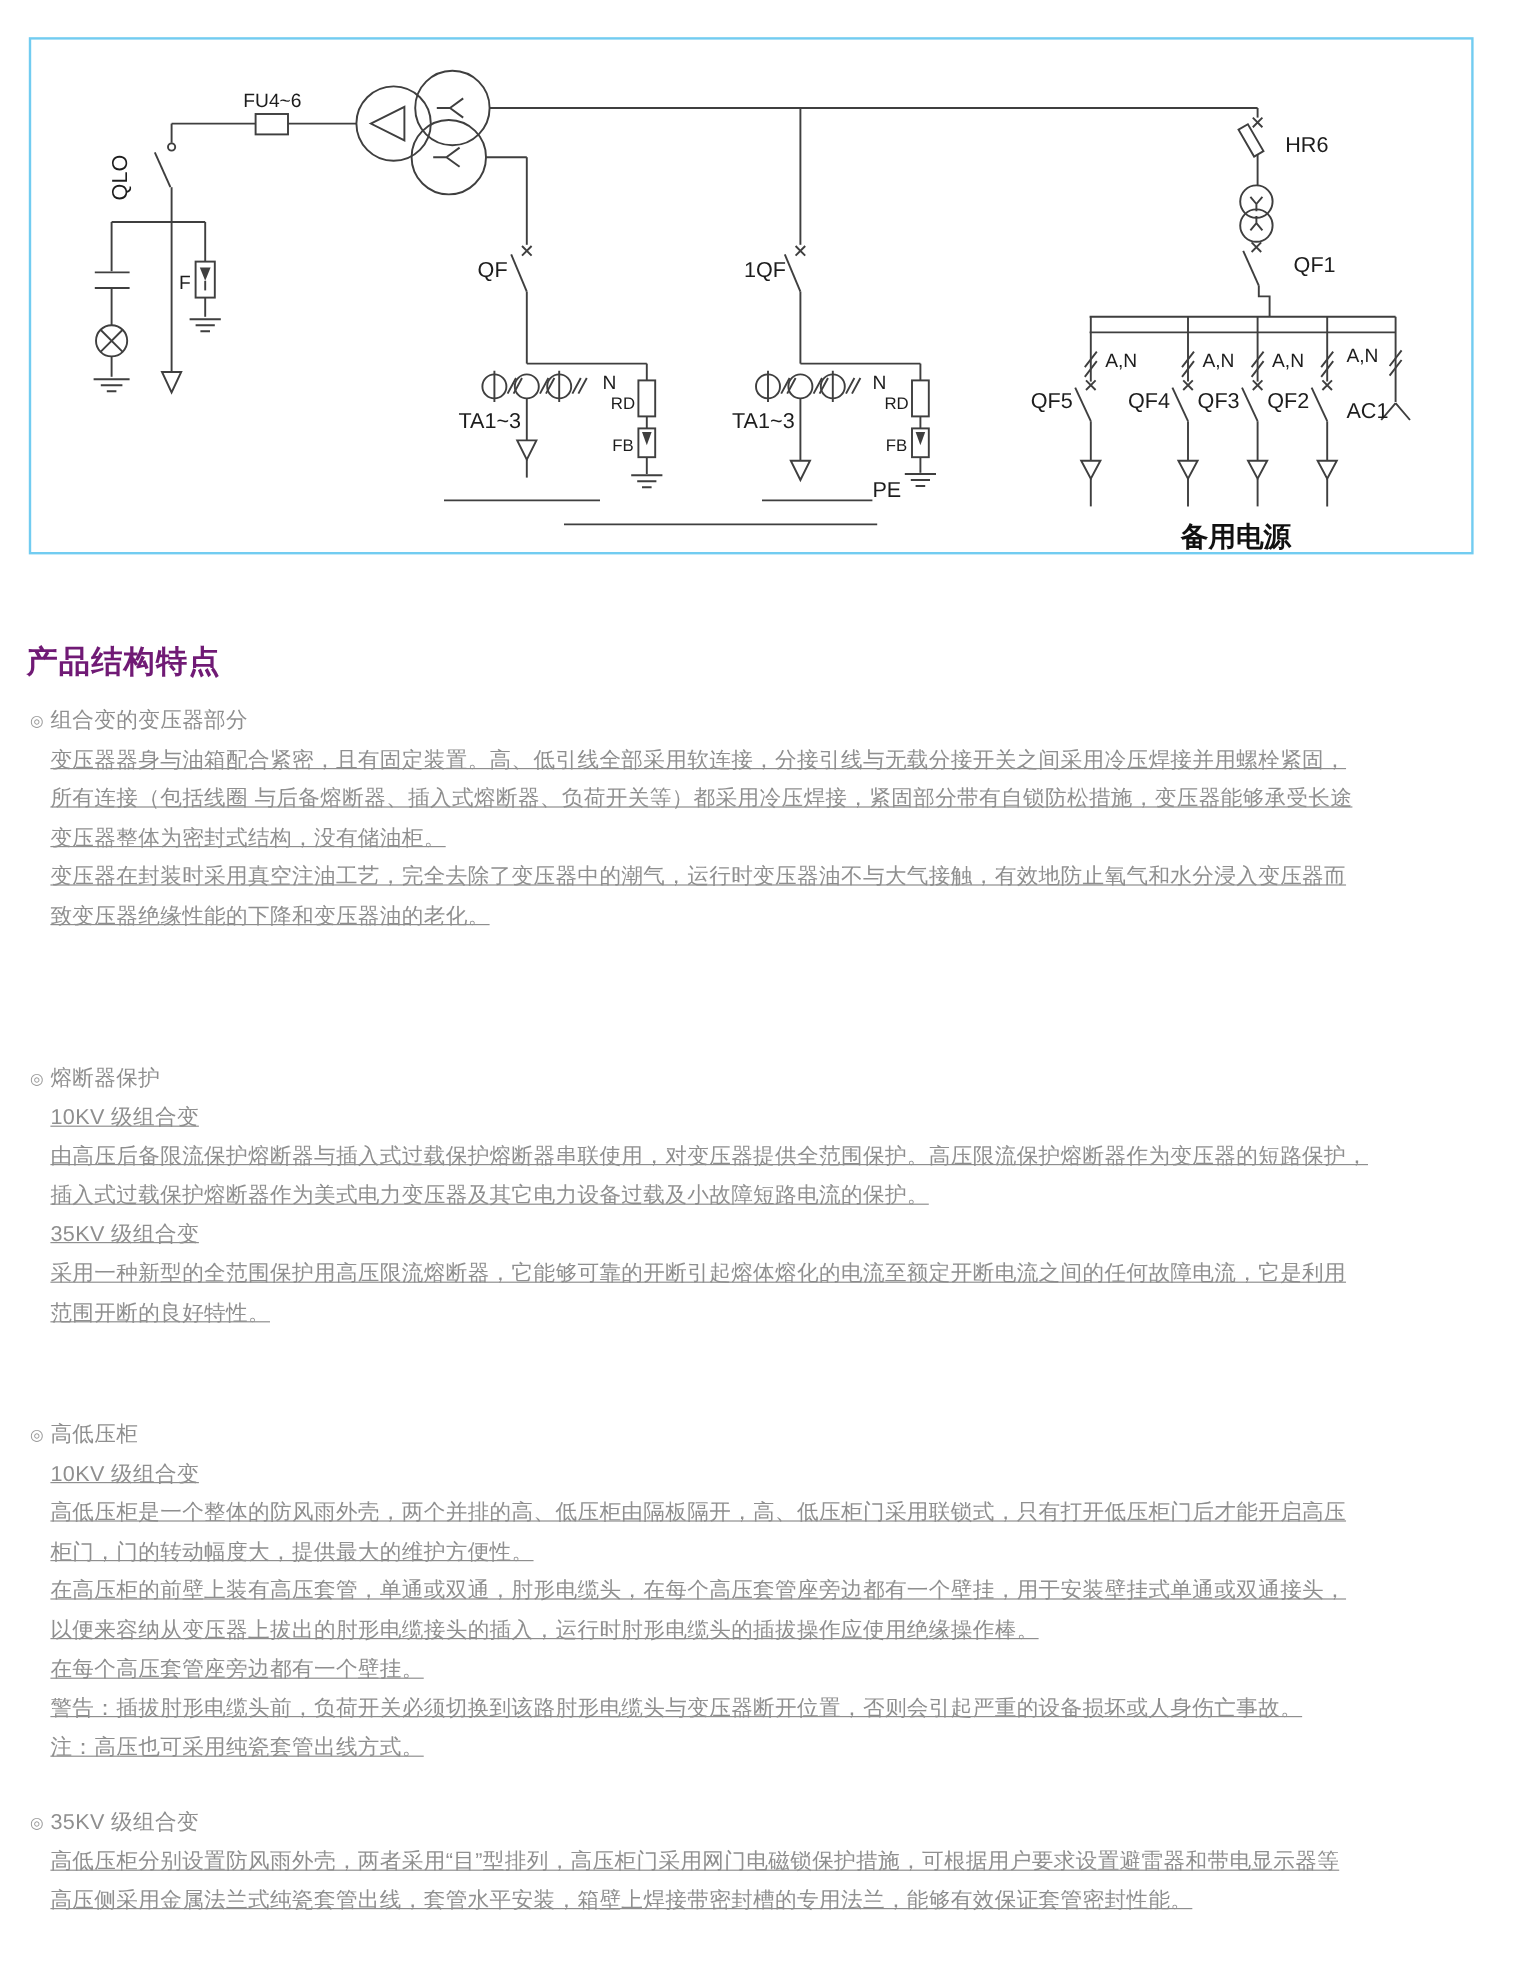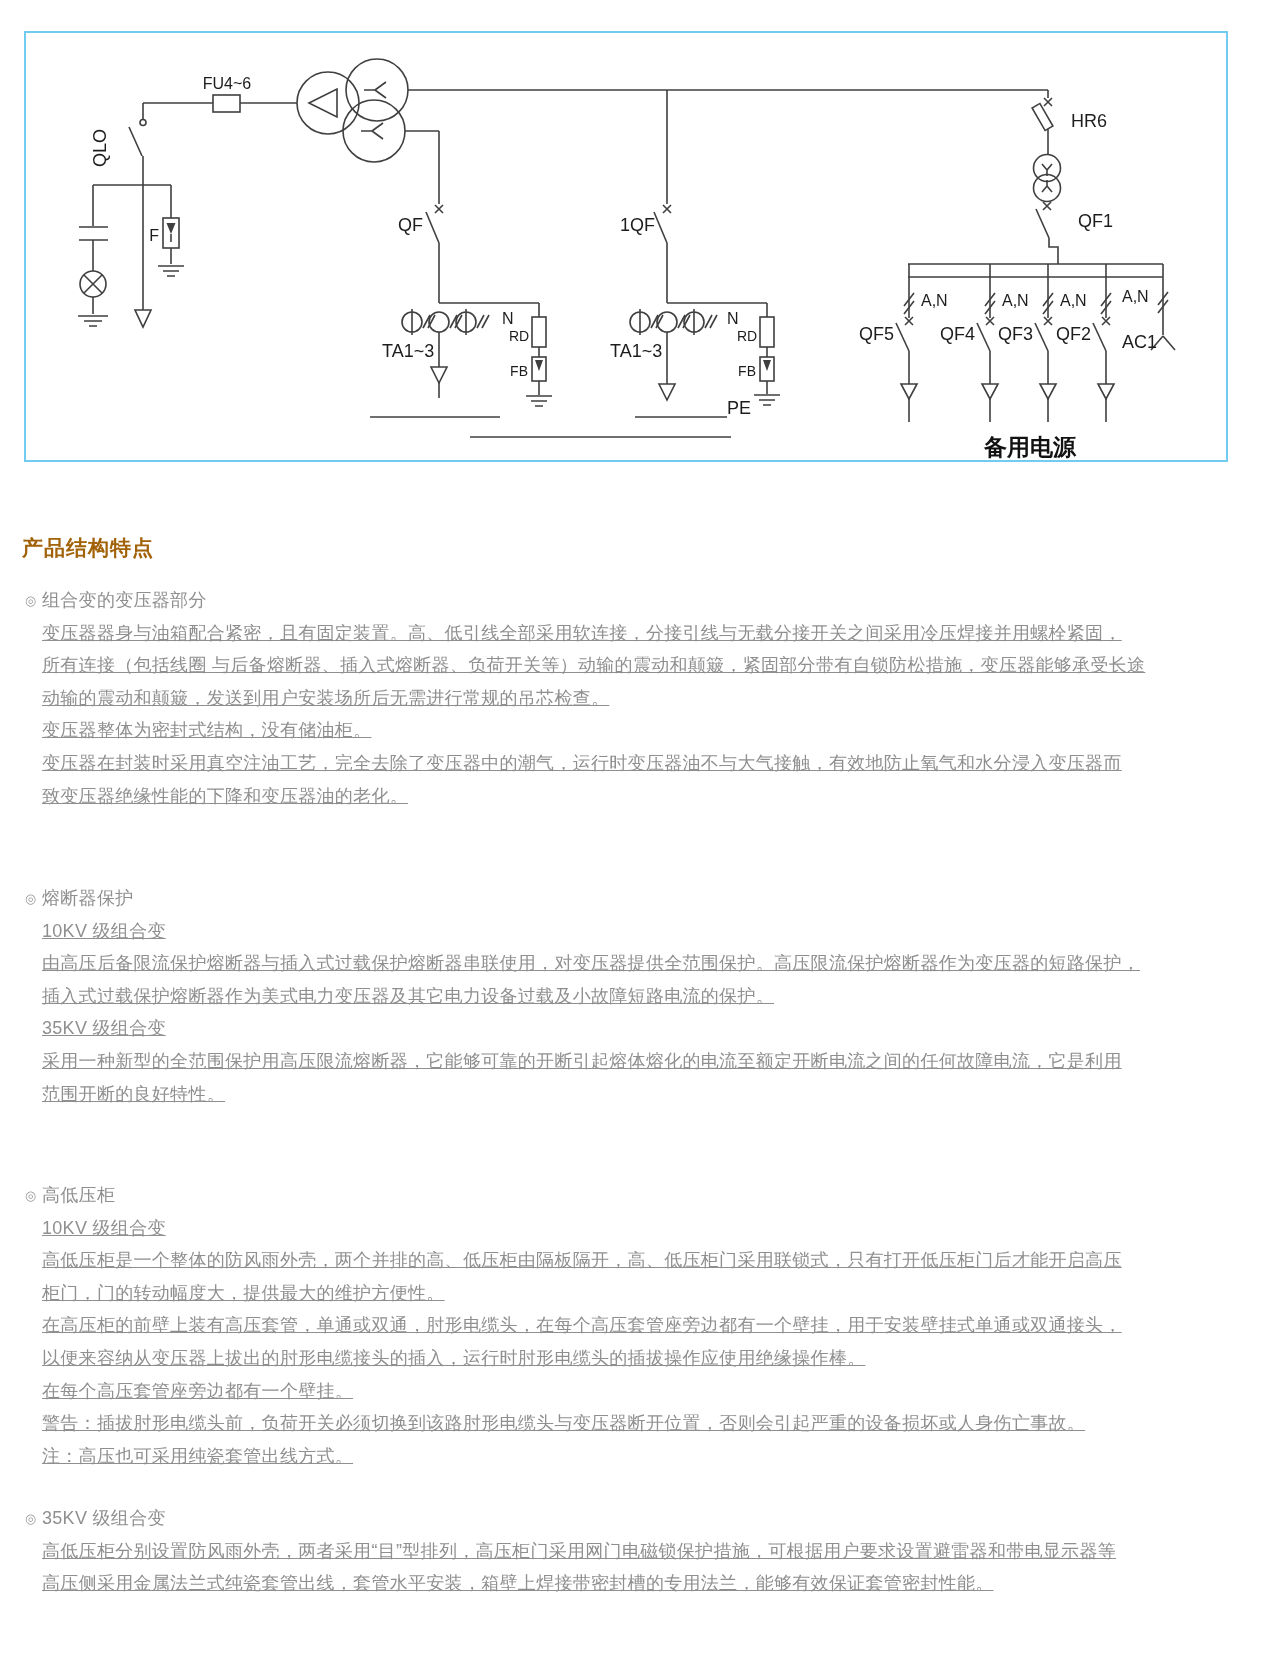--- a/index.html
+++ b/index.html
@@ -14,22 +14,22 @@
   svg.circuit { position:absolute; left:0; top:0; }
   svg.circuit * { vector-effect:none; }
   .sym { stroke:#3f3f3f; stroke-width:1.6; fill:none; }
   .symfill { fill:#3f3f3f; stroke:none; }
   .symwhite { stroke:#3f3f3f; stroke-width:1.6; fill:#ffffff; }
   .lbl { fill:#1d1d1d; font-family:"Liberation Sans", sans-serif; font-size:18px; }
   .lbl-s { fill:#1d1d1d; font-family:"Liberation Sans", sans-serif; font-size:14px; }
   .lbl-m { fill:#1d1d1d; font-family:"Liberation Sans", sans-serif; font-size:16px; }
   .lbl-b { fill:#111111; font-family:"Liberation Sans", sans-serif; font-size:23px; font-weight:bold; }
   .heading {
-    position:absolute; left:22px; top:534px; font-size:21px; font-weight:bold;
-    color:#a16207; letter-spacing:1px;
+    position:absolute; left:22px; top:534px; font-size:26px; font-weight:bold;
+    color:#701a75; letter-spacing:1px;
   }
   .section { position:absolute; left:25px; width:1185px; color:#8f8f8f; font-size:18px; letter-spacing:0.3px; }
   #sec1 { top:584px; } #sec2 { top:882px; } #sec3 { top:1179px; } #sec4 { top:1502px; }
   .sec-title { position:relative; padding-left:17px; line-height:32.6px; white-space:nowrap; }
   .bullet { position:absolute; left:0px; top:1px; font-size:13px; color:#9a9a9a; }
   .line { padding-left:17px; line-height:32.6px; white-space:nowrap;text-decoration:underline; }
 </style>
 </head>
 <body>
 
@@ -219,22 +219,21 @@
   </svg>
 
   <div class="heading">产品结构特点</div>
 
   <div class="section" id="sec1">
     <div class="sec-title">
       <span class="bullet">◎</span>
       <span>组合变的变压器部分</span>
     </div>
     <div class="line">变压器器身与油箱配合紧密，且有固定装置。高、低引线全部采用软连接，分接引线与无载分接开关之间采用冷压焊接并用螺栓紧固，</div>
-    <div class="line">所有连接（包括线圈 与后备熔断器、插入式熔断器、负荷开关等）动输的震动和颠簸，紧固部分带有自锁防松措施，变压器能够承受长途</div>
-    <div class="line">动输的震动和颠簸，发送到用户安装场所后无需进行常规的吊芯检查。</div>
+    <div class="line">所有连接（包括线圈 与后备熔断器、插入式熔断器、负荷开关等）都采用冷压焊接，紧固部分带有自锁防松措施，变压器能够承受长途</div>
     <div class="line">变压器整体为密封式结构，没有储油柜。</div>
     <div class="line">变压器在封装时采用真空注油工艺，完全去除了变压器中的潮气，运行时变压器油不与大气接触，有效地防止氧气和水分浸入变压器而</div>
     <div class="line">致变压器绝缘性能的下降和变压器油的老化。</div>
   </div>
 
   <div class="section" id="sec2">
     <div class="sec-title">
       <span class="bullet">◎</span>
       <span>熔断器保护</span>
     </div>

